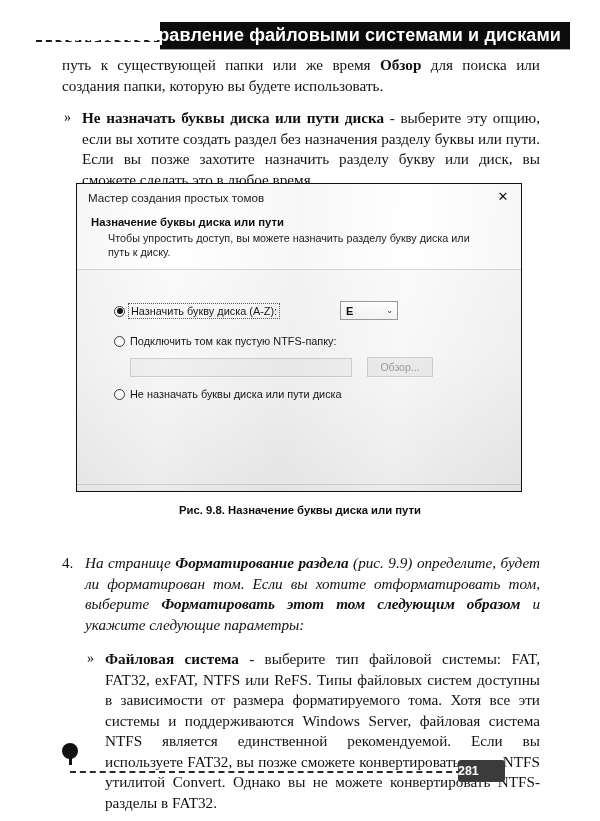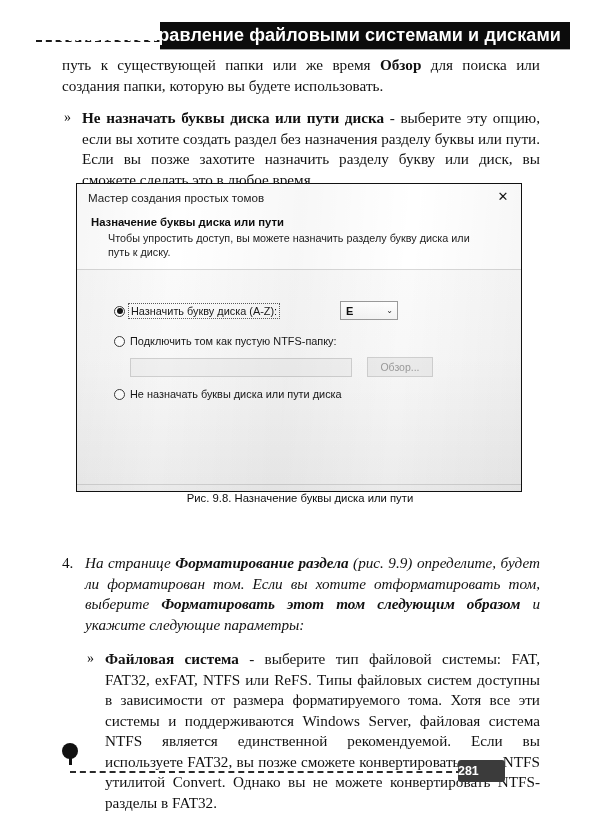--- a/index.html
+++ b/index.html
@@ -248,24 +248,24 @@
   }
 
   .dlg-footer {
     position: relative;
     height: 44px;
     border-top: 1px solid #d5d5d5;
     background: linear-gradient(180deg,#f3f3f3,#ececec);
   }
 
   .fig-caption {
-    margin-top: 0;
+    margin-top: 12px;
     text-align: center;
     font-family: "Liberation Sans", sans-serif;
-    font-weight: normal;
+    font-weight: bold;
     font-size: 11.3px;
     color: #0d0d0d;
   }
 
   
   .page-footer {
     position: absolute;
     left: 0;
     bottom: 38px;
     width: 600px;

